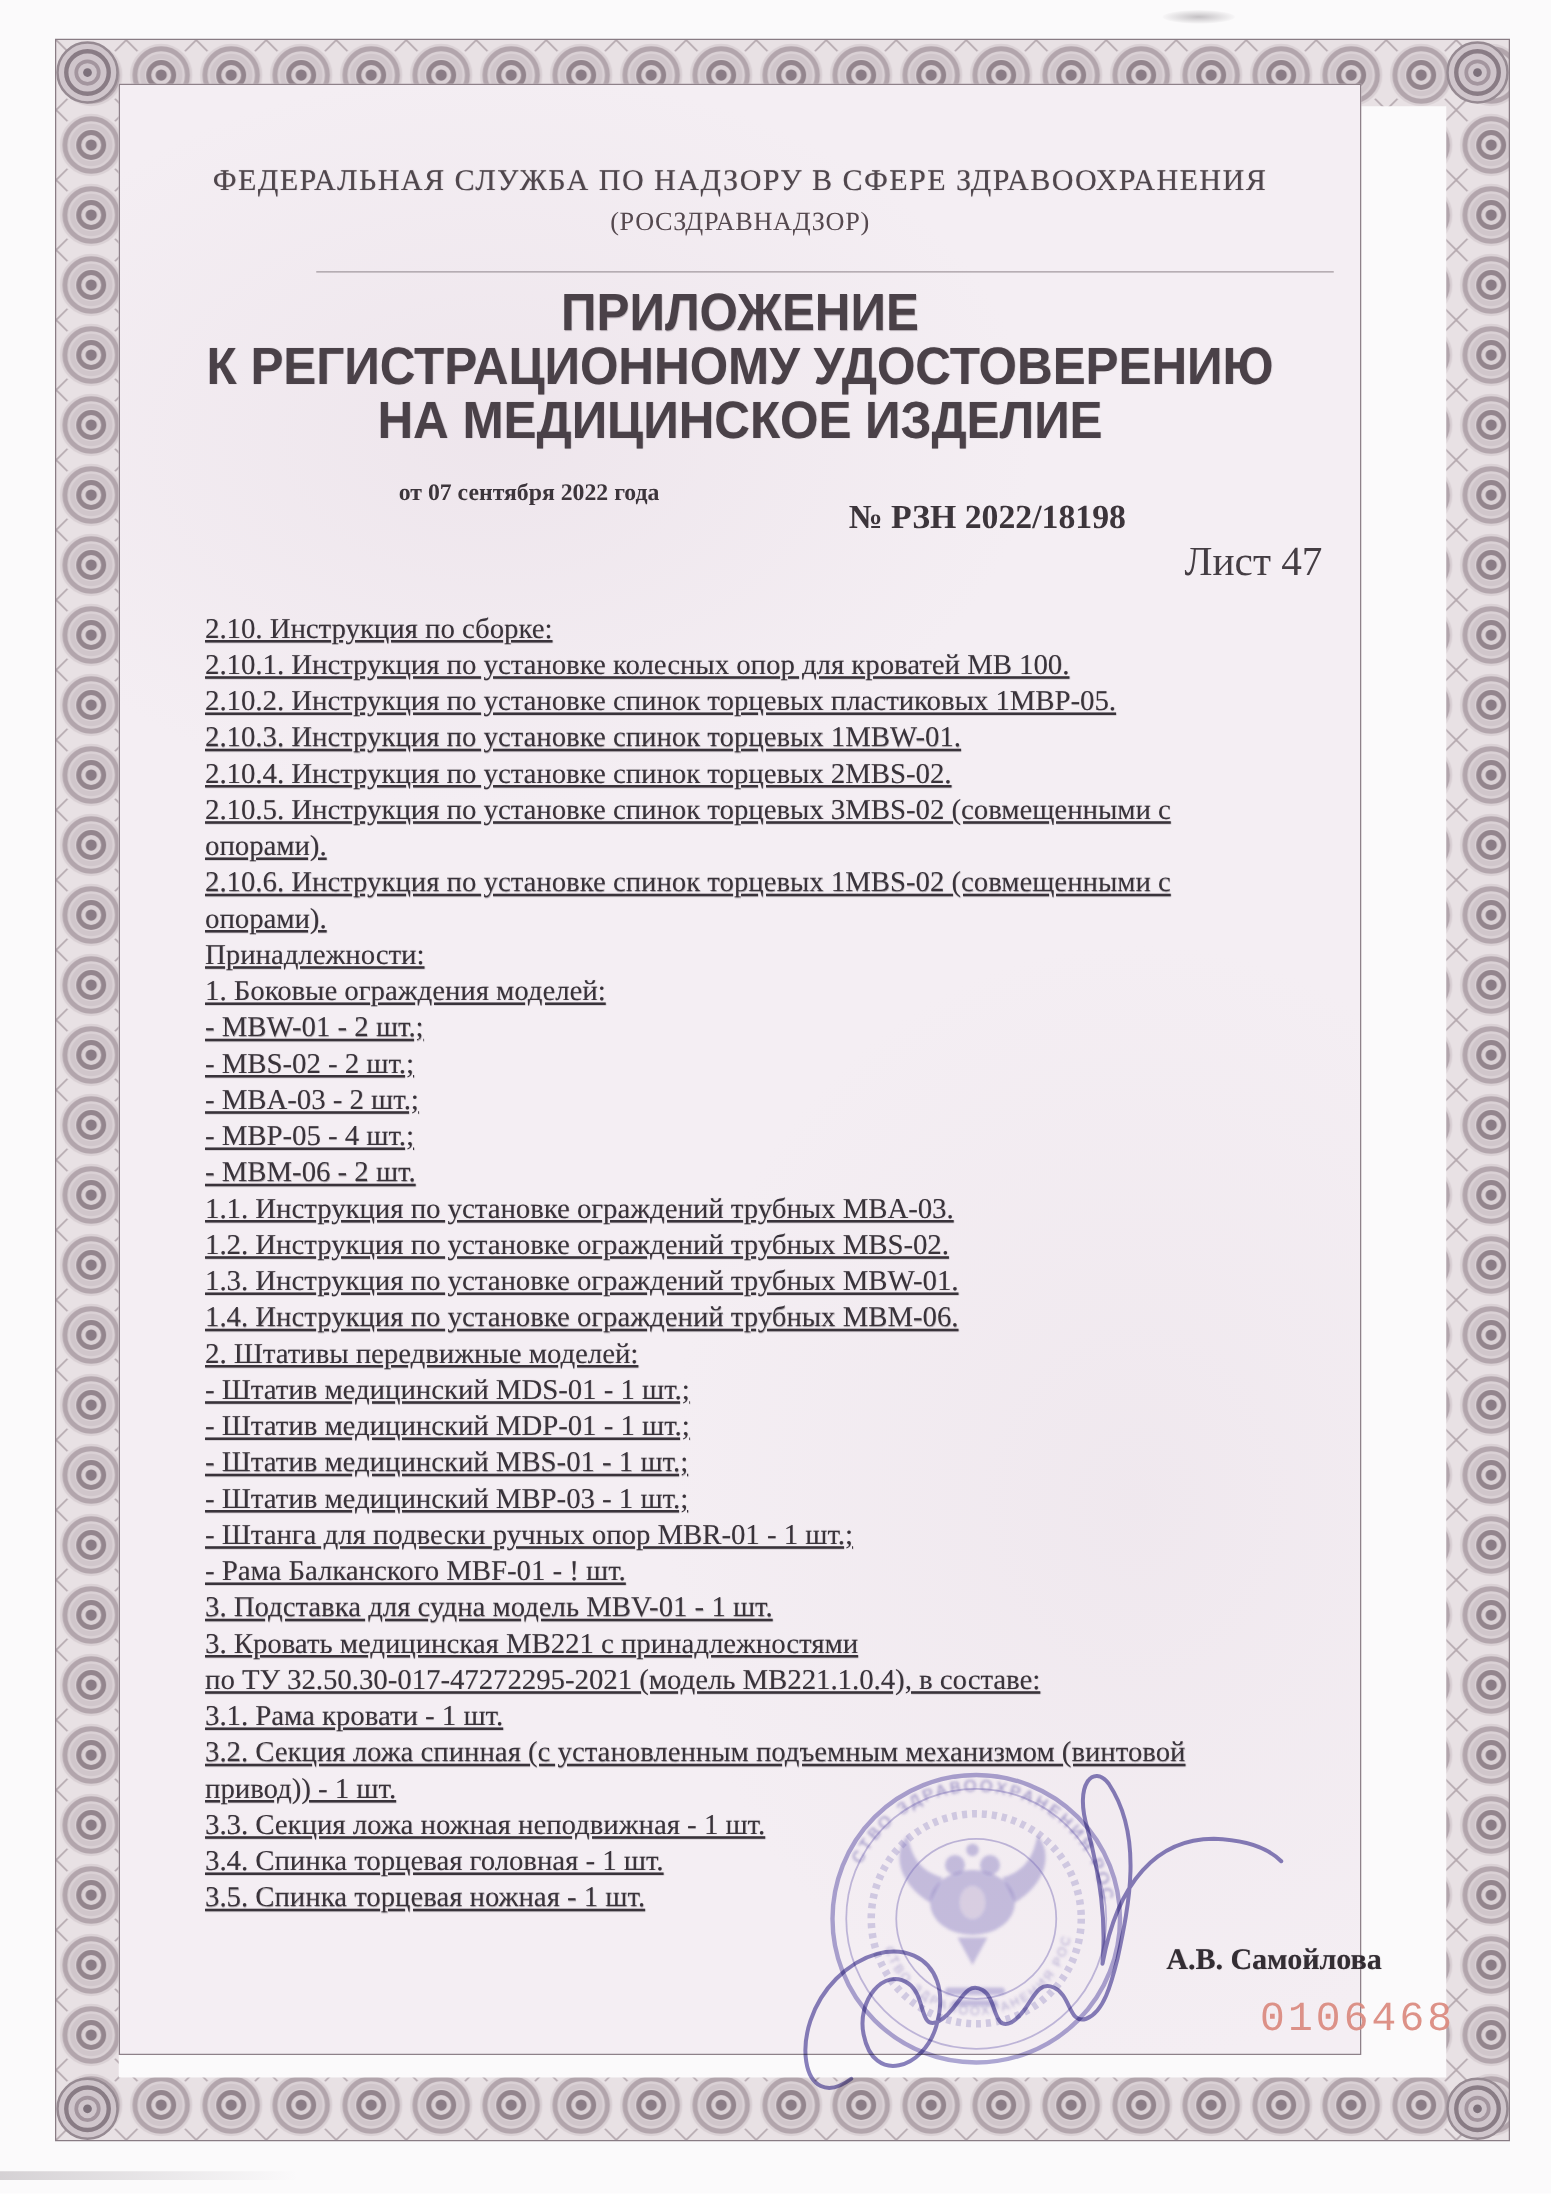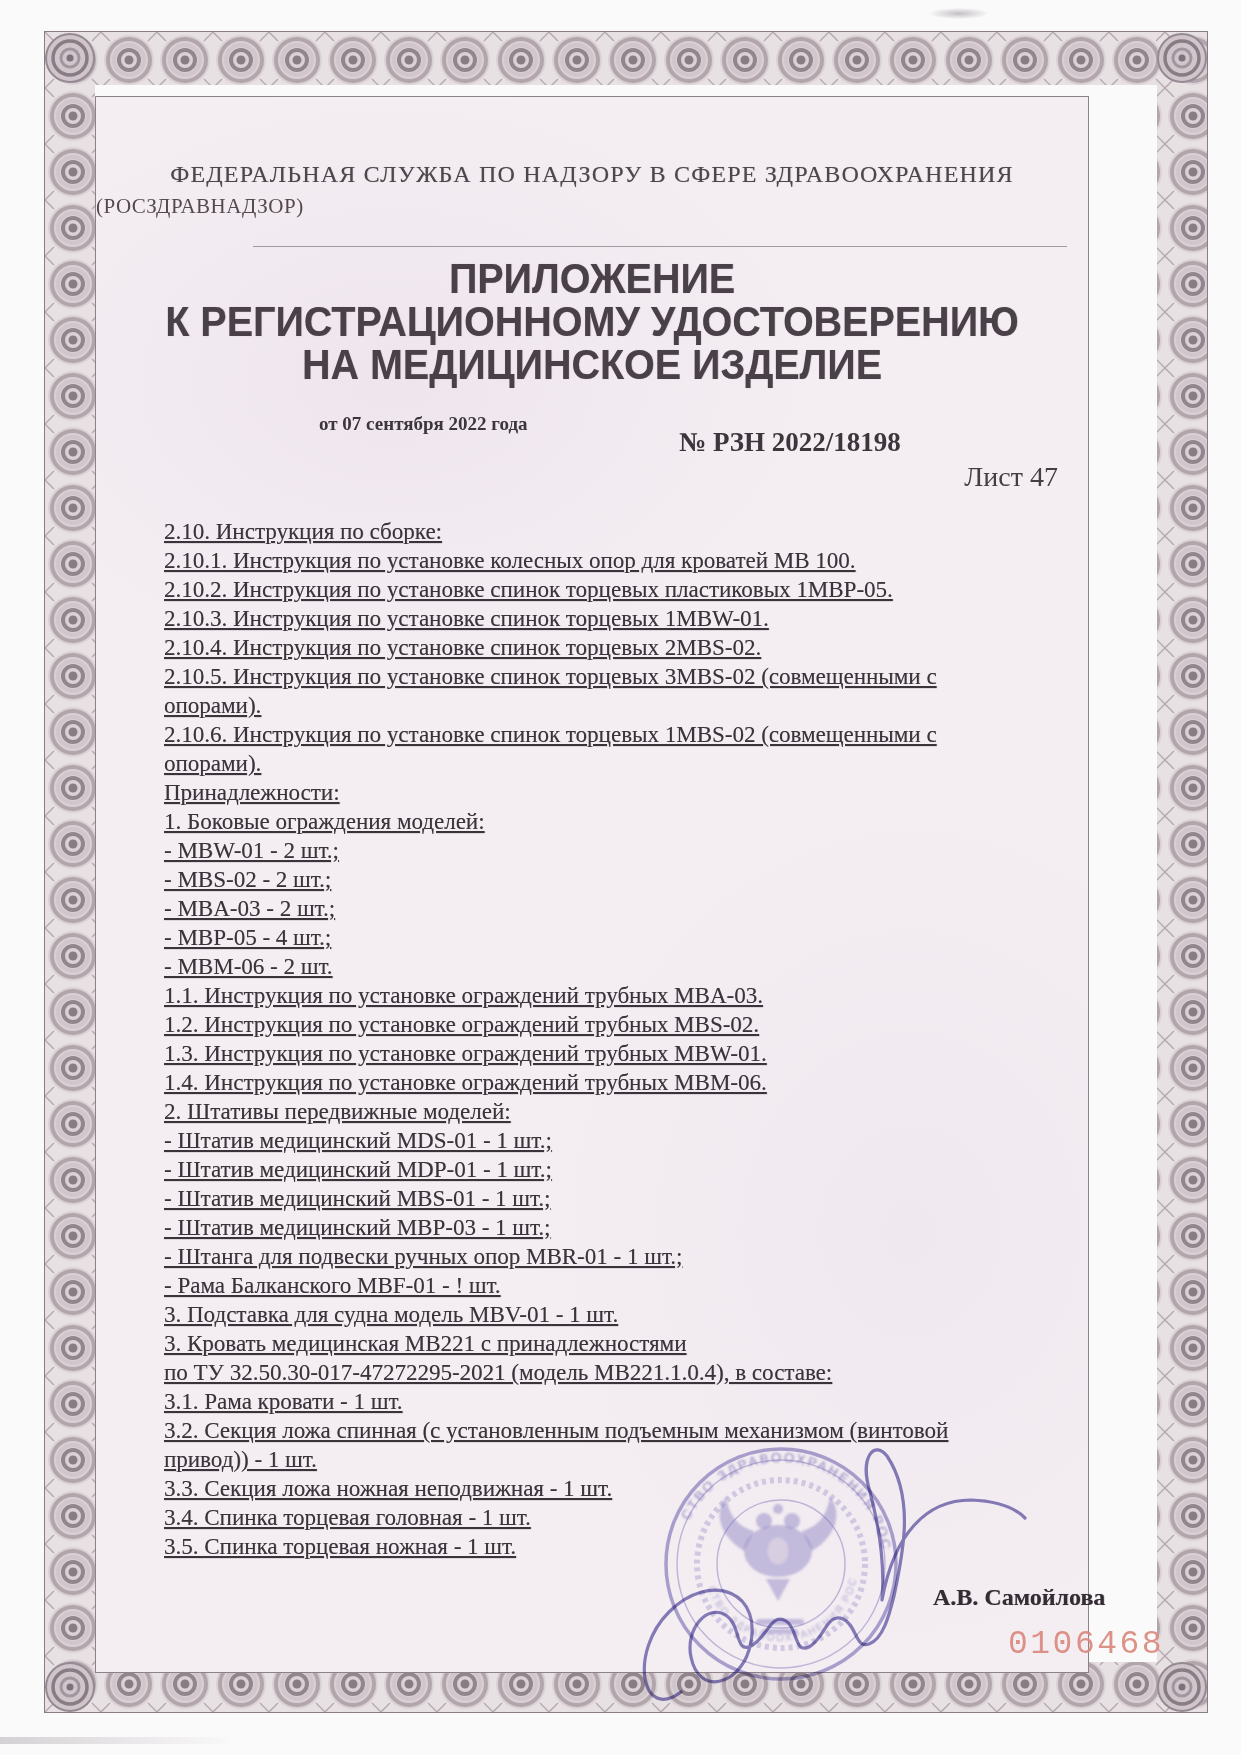--- a/index.html
+++ b/index.html
@@ -3,49 +3,49 @@
 <meta charset="utf-8">
 <style>
   html,body { margin:0; padding:0; background:#ffffff; }
   .page {
     position:relative; width:1241px; height:1755px;
     background:#fbfafb; overflow:hidden;
     font-family:"Liberation Serif", serif;
   }
   svg.frame { position:absolute; left:0; top:0; }
   .content {
-    position:absolute; left:95px; top:96px; width:994px; height:1577px;
+    position:absolute; left:95px; top:67px; width:994px; height:1577px;
     box-sizing:border-box; border:1.5px solid #8e8189;
     background-color:#f4eef3;
     background-image:
       radial-gradient(ellipse 620px 420px at 30% 18%, rgba(229,217,226,.40), rgba(229,217,226,0) 70%),
       radial-gradient(ellipse 540px 640px at 82% 72%, rgba(231,221,229,.35), rgba(231,221,229,0) 70%);
   }
   .content > div { position:absolute; }
   .org1 {
     left:0; width:100%; top:64px; text-align:center;
     font-size:24px; letter-spacing:1.2px; color:#4f464c;
     text-shadow:0.3px 0.3px 0.7px rgba(79,70,76,.45);
   }
   .org2 {
-    left:0; width:100%; top:97px; 
+    left:0; width:100%; top:97px; text-align:center;
     font-size:21px; letter-spacing:.5px; color:#55494f;
   }
   .rule { left:157px; width:814px; top:149px; border-top:1.6px solid #8e858b; opacity:.8; }
   .title {
     left:0; width:100%; text-align:center;
     font-family:"Liberation Sans", sans-serif; font-weight:bold;
     font-size:42px; color:#4a4148; transform:scaleX(.94);
     text-shadow:0.4px 0.4px 0.8px rgba(74,65,72,.4);
     white-space:nowrap;
   }
   .t1 { top:158px; } .t2 { top:201px; } .t3 { top:244px; }
   .date-label  { left:223px; top:316px; font-size:19px; font-weight:bold; color:#3c353b; white-space:nowrap; }
   .number-label{ left:583px; top:330px; font-size:27px; font-weight:bold; color:#3c353b; white-space:nowrap; }
-  .sheet { right:30px; top:364px; font-size:28px; color:#453e44; }
+  .sheet { right:30px; top:364px; font-size:33px; color:#453e44; }
   .body-lines {
     left:68px; top:420px; right:20px;
     font-size:23px; line-height:29px; color:#39333a;
     text-shadow:0.3px 0.3px 0.6px rgba(57,51,58,.42);
   }
   .body-lines .line { white-space:nowrap;text-decoration:underline; }
   .signer {
     left:57px; top:1459px; font-size:21.5px; font-weight:bold;
     line-height:33px; color:#3a3036; white-space:nowrap;
     text-shadow:0.3px 0.3px 0.7px rgba(58,48,54,.45);

